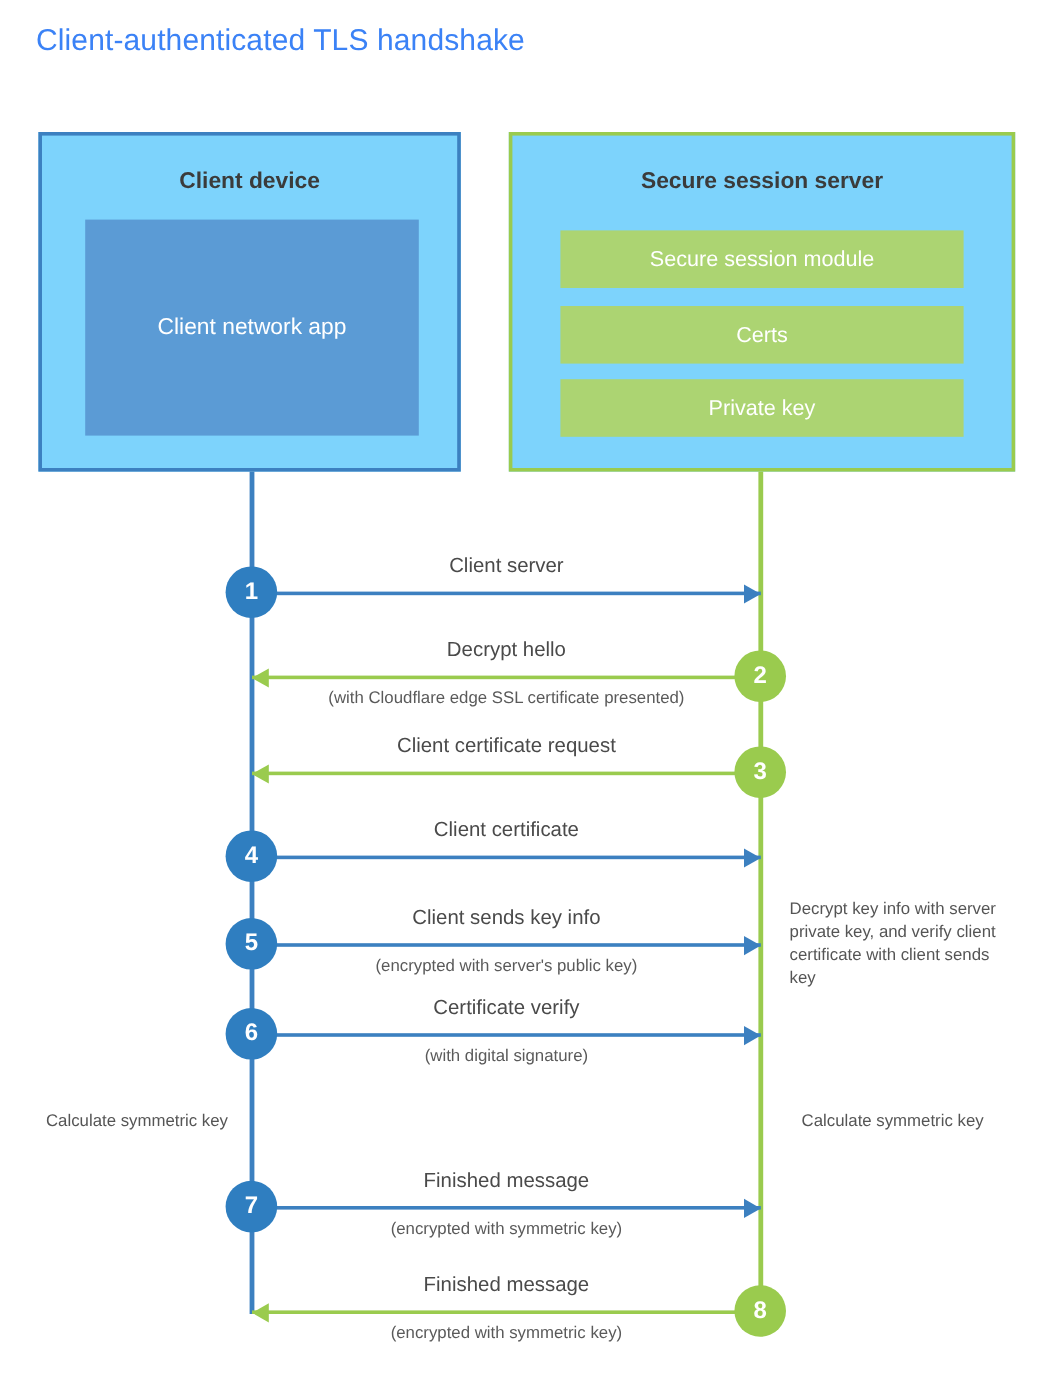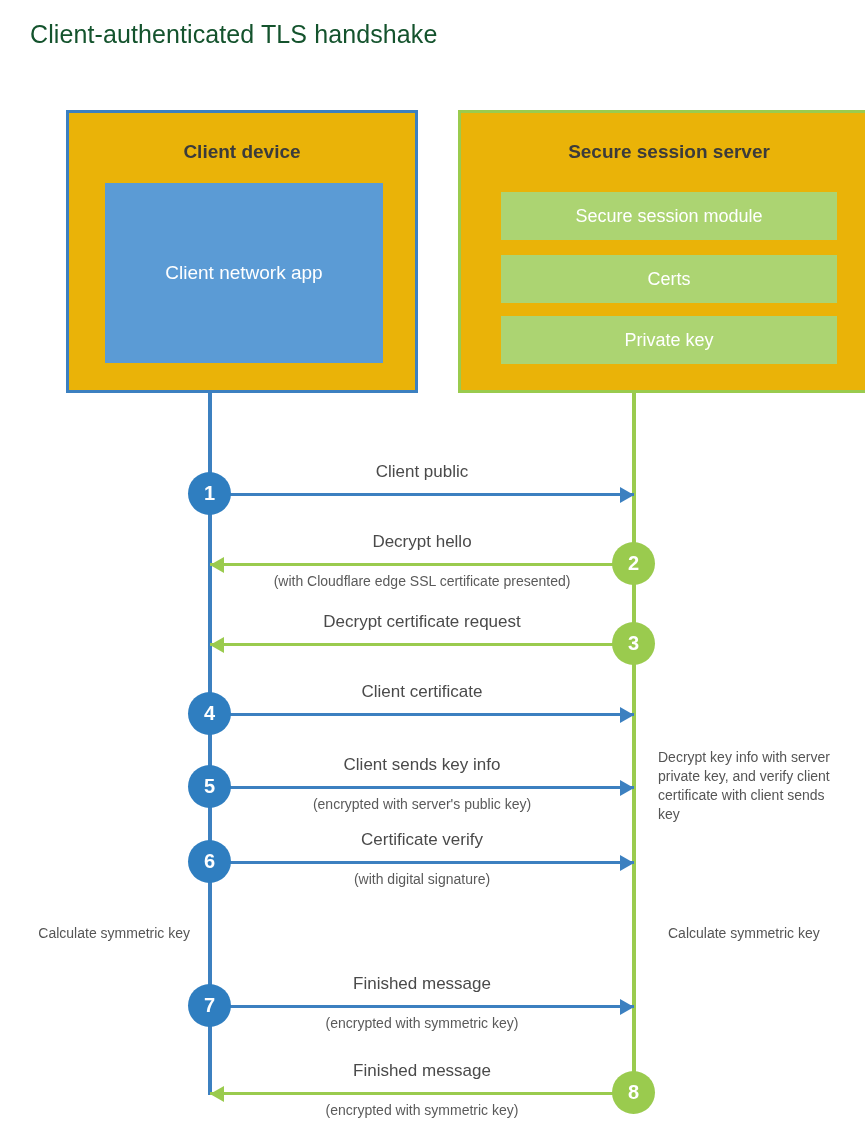--- a/index.html
+++ b/index.html
@@ -17,30 +17,29 @@
     overflow: hidden;
   }
 
   
   #page-title {
     position: absolute;
     left: 30px;
     top: 20px;
     font-size: 25px;
     font-weight: 400;
-    color: #14532d;
+    color: #3b82f6;
     letter-spacing: 0.1px;
     white-space: nowrap;
   }
 
   
   .party-box {
     position: absolute;
-    background: #eab308;
-    margin-left: 34px;
+    background: #7dd3fc;
   }
   #client-box {
     left: 32px;
     top: 110px;
     width: 352px;
     height: 283px;
     border: 3px solid #3C80C0;
   }
   #server-box {
     left: 424px;
@@ -220,34 +219,34 @@
     <div class="server-bar" id="server-bar-2">Private key</div>
   </div>
 
   <div class="lifeline" id="client-lifeline"></div>
   <div class="lifeline" id="server-lifeline"></div>
 
   <div id="messages-layer">
       <div class="msg-row" style="top: 494px;">
         <div class="msg-line blue" style="left: 210px; width: 424px;"></div>
         <div class="arrow-head right blue" style="left: 620px;"></div>
-        <div class="msg-label">Client public</div>
+        <div class="msg-label">Client server</div>
         <div class="step-circle blue">1</div>
       </div>
       <div class="msg-row" style="top: 564px;">
         <div class="msg-line green" style="left: 210px; width: 424px;"></div>
         <div class="arrow-head left green" style="left: 210px;"></div>
         <div class="msg-label">Decrypt hello</div>
         <div class="msg-sublabel">(with Cloudflare edge SSL certificate presented)</div>
         <div class="step-circle green">2</div>
       </div>
       <div class="msg-row" style="top: 644px;">
         <div class="msg-line green" style="left: 210px; width: 424px;"></div>
         <div class="arrow-head left green" style="left: 210px;"></div>
-        <div class="msg-label">Decrypt certificate request</div>
+        <div class="msg-label">Client certificate request</div>
         <div class="step-circle green">3</div>
       </div>
       <div class="msg-row" style="top: 714px;">
         <div class="msg-line blue" style="left: 210px; width: 424px;"></div>
         <div class="arrow-head right blue" style="left: 620px;"></div>
         <div class="msg-label">Client certificate</div>
         <div class="step-circle blue">4</div>
       </div>
       <div class="msg-row" style="top: 787px;">
         <div class="msg-line blue" style="left: 210px; width: 424px;"></div>

